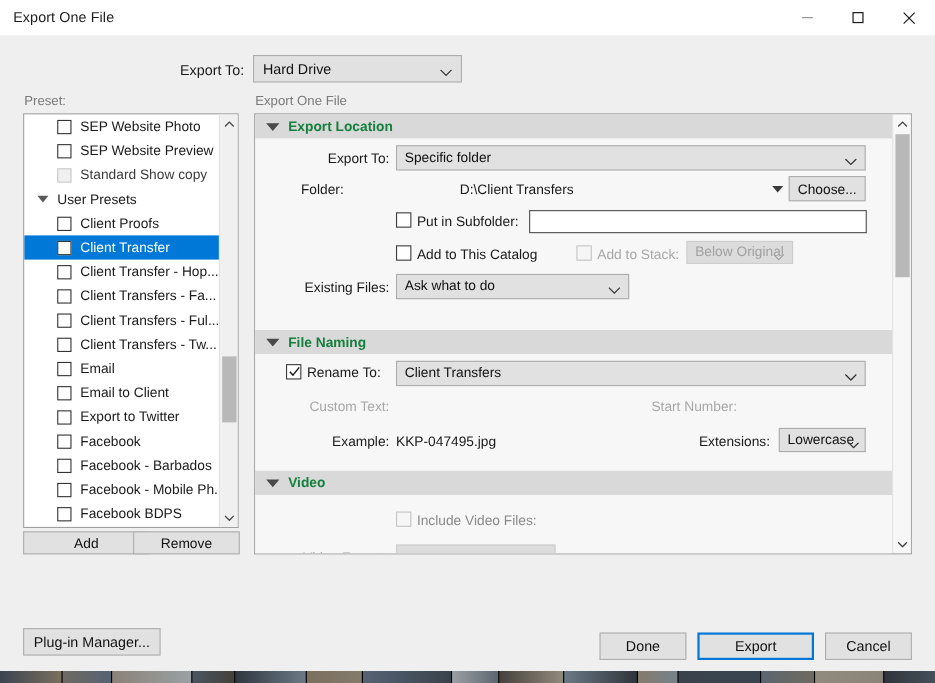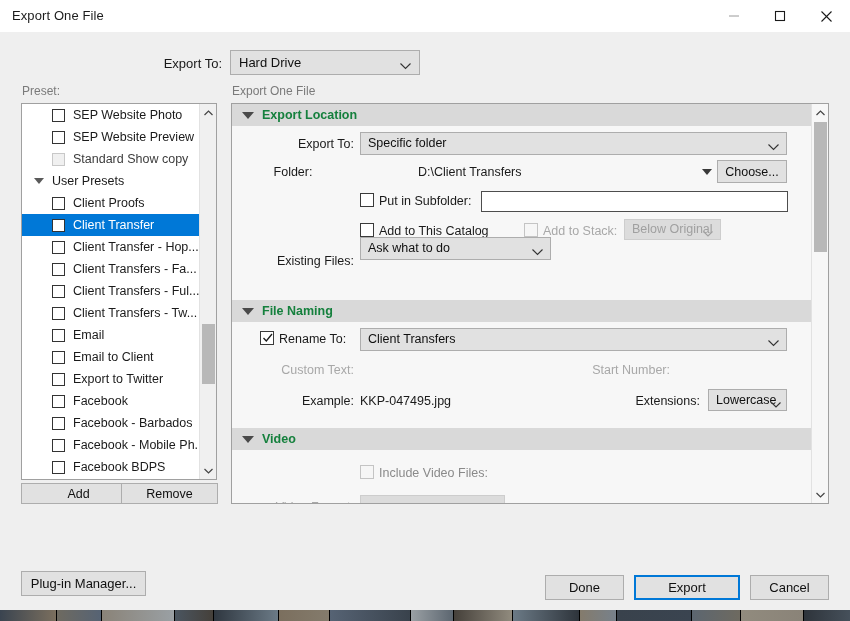--- a/index.html
+++ b/index.html
@@ -581,21 +581,21 @@
         <div class="combo disabled" style="left:392px; top:93px; width:97px; height:21px;">
           <span class="val" style="top:2px;">Below Original</span>
           <span class="chev" style="top:6px;">
             <svg width="10" height="6" viewBox="0 0 10 6">
                 <polyline points="0.5,0.5 5,5 9.5,0.5" fill="none" stroke="#a0a0a0" stroke-width="1.1"></polyline>
               </svg>
           </span>
         </div>
 
         <div class="lbl" style="left:0px; top:128px; width:122px;">Existing Files:</div>
-        <div class="combo" style="left:128px; top:111px; width:191px;">
+        <div class="combo" style="left:128px; top:123px; width:212px;">
           <span class="val">Ask what to do</span>
           <span class="chev">
             <svg width="11" height="7" viewBox="0 0 11 7">
                 <polyline points="0.5,0.5 5.5,5.5 10.5,0.5" fill="none" stroke="#333" stroke-width="1.1"></polyline>
               </svg>
           </span>
         </div>
       </div>
 
       <div class="sec-header">

